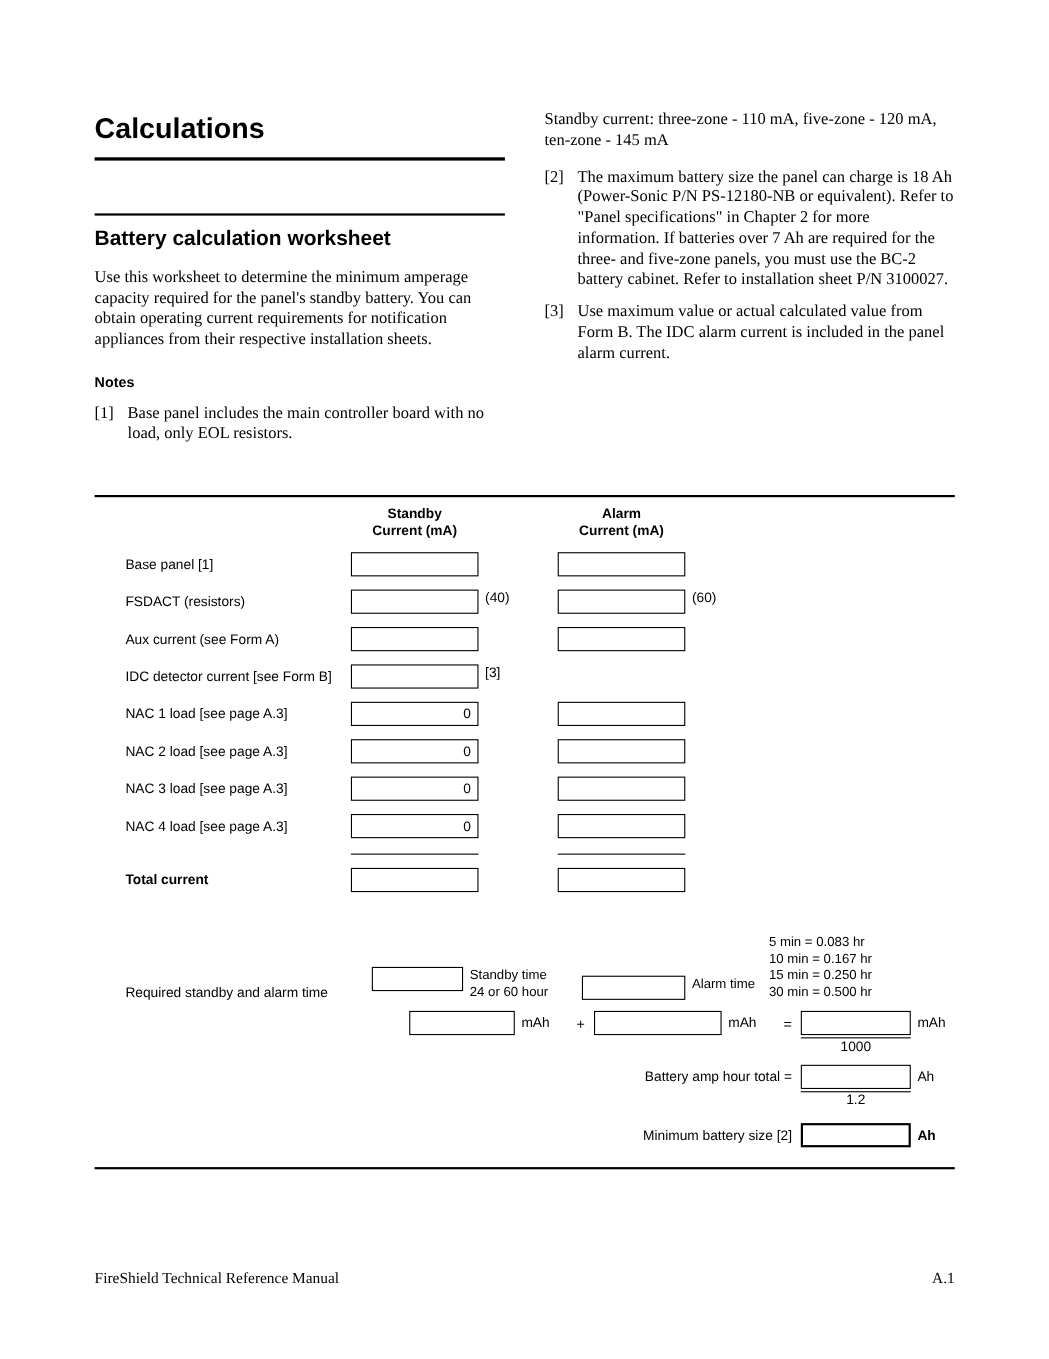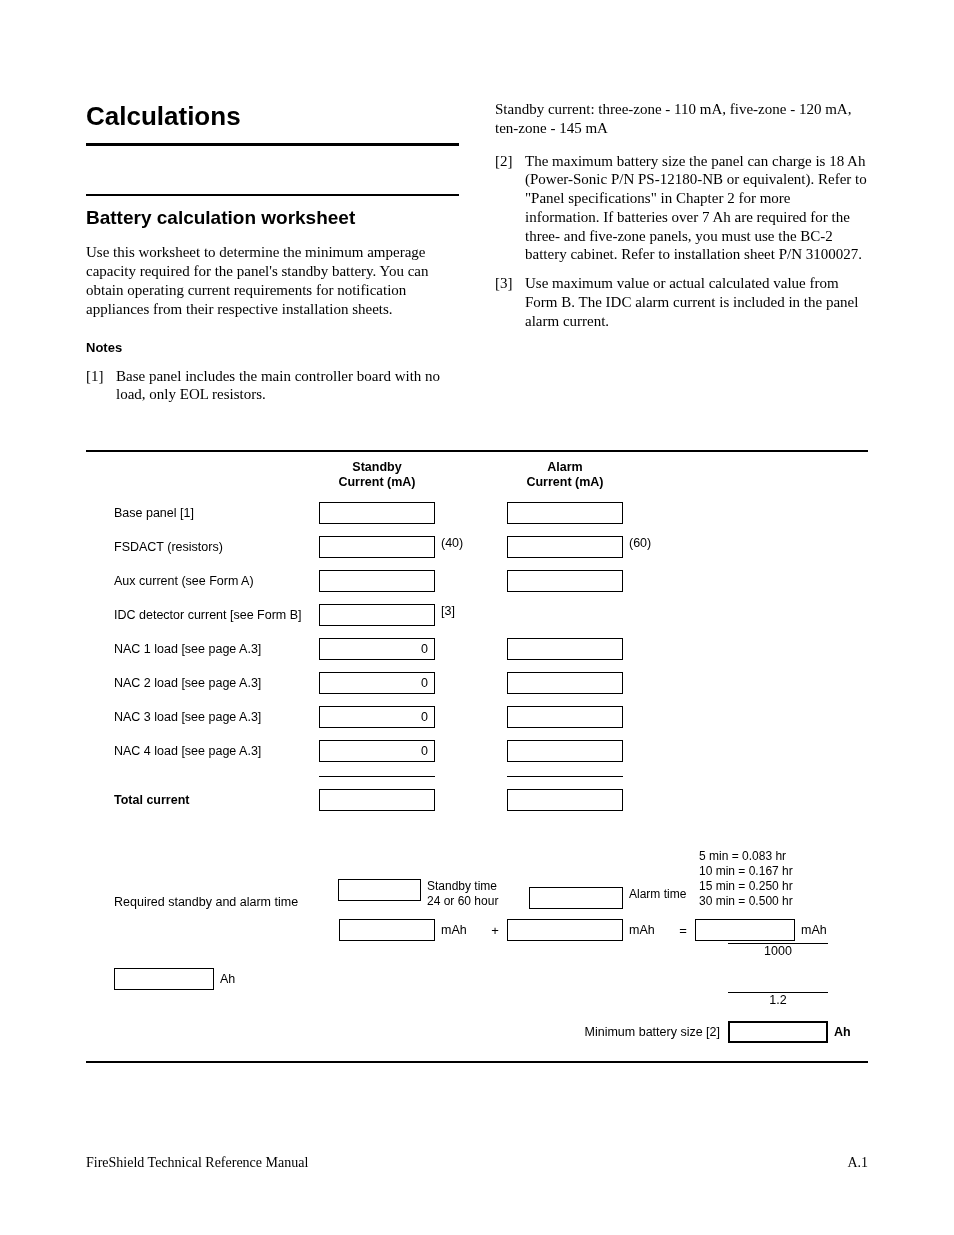--- a/index.html
+++ b/index.html
@@ -129,20 +129,21 @@
   }
   .underline-bar {
     border-top: 1px solid #000;
     width: 116px;
     margin: 8px 0 6px 0;
   }
   .eq-row {
     display: flex;
     align-items: center;
     margin-top: 10px;
+    justify-content: flex-end;
   }
   .eq-spacer-label { width: 205px; flex-shrink: 0; }
   .eq-unit { width: 48px; padding-left: 6px; font-size: 12.5px; }
   .eq-op { width: 24px; text-align: center; font-size: 13px; }
   .eq-right-label {
     text-align: right;
     font-size: 12.5px;
     padding-right: 8px;
   }
   .divider-num {
@@ -364,20 +365,21 @@
       </div>
     </div>
 
     <div class="eq-row" style="margin-top:2px">
       <div style="flex:1"></div>
       <div class="divider-num">1000</div>
       <div style="width:40px"></div>
     </div>
 
     <div class="eq-row">
+      <div style="flex:1" class="eq-right-label">Battery amp hour total =</div>
       <div class="ws-box" style="width:100px"></div>
       <div class="eq-unit" style="width:40px">Ah</div>
     </div>
 
     <div class="eq-row" style="margin-top:2px">
       <div style="flex:1"></div>
       <div class="divider-num">1.2</div>
       <div style="width:40px"></div>
     </div>
 

